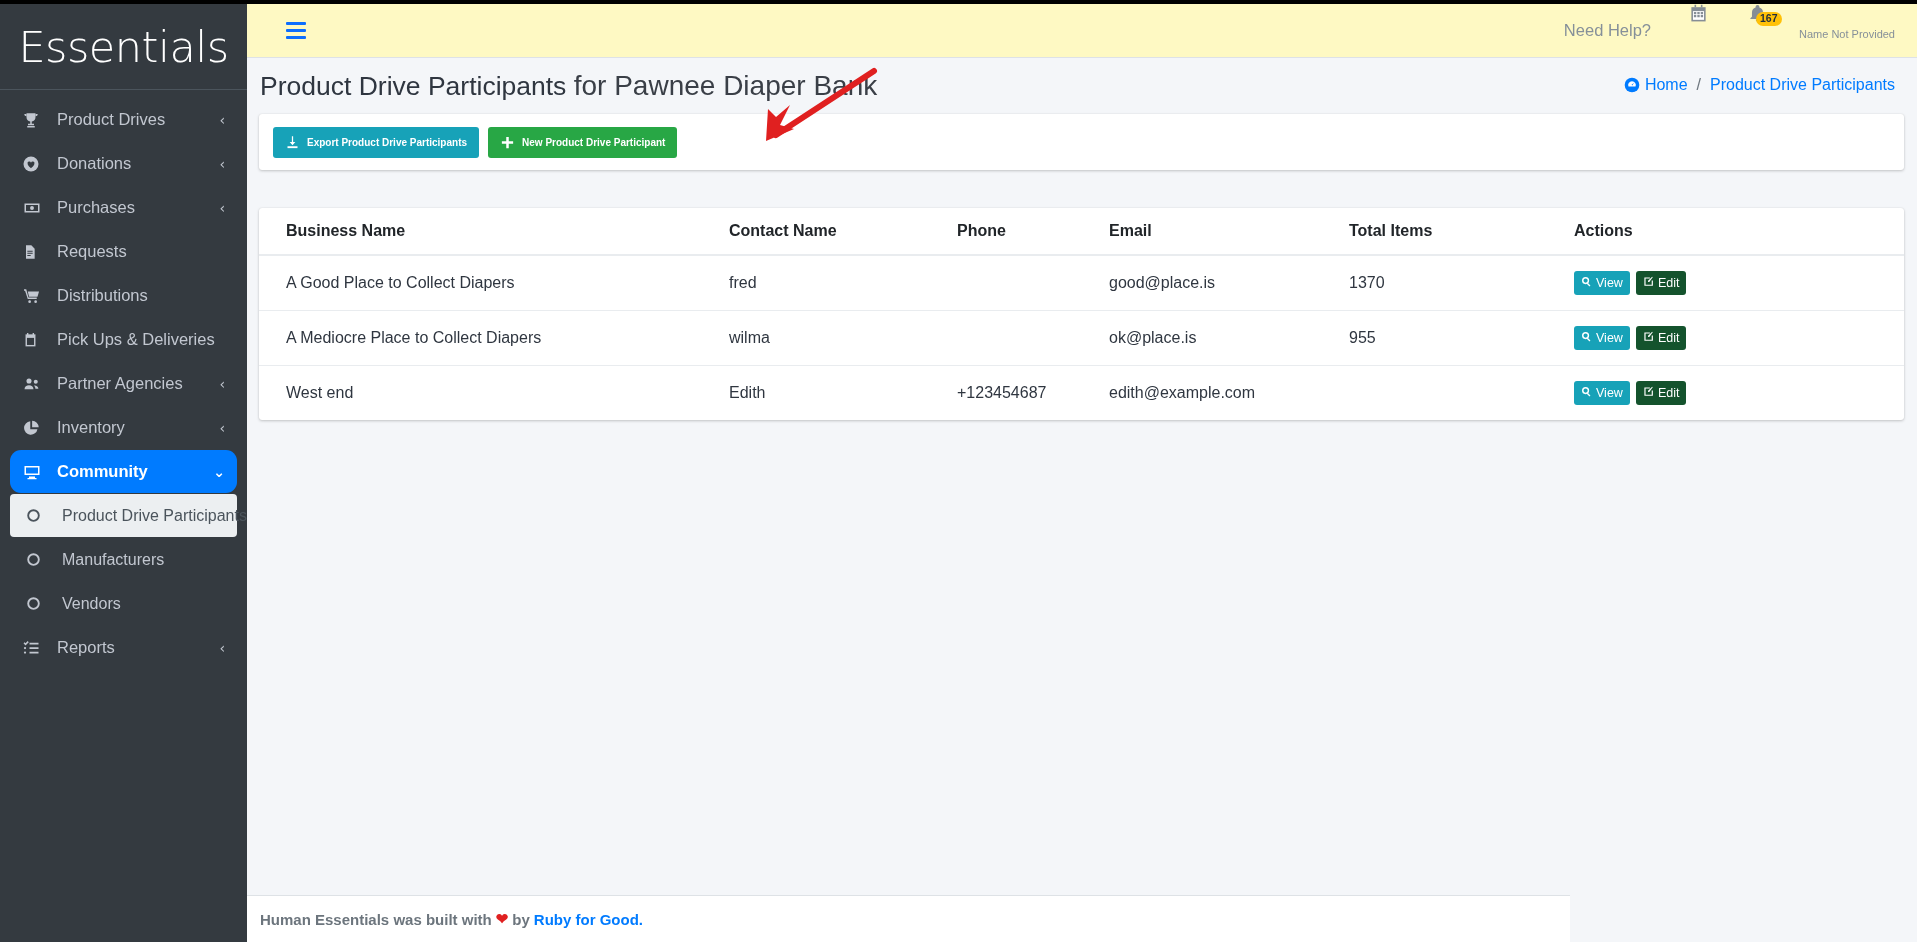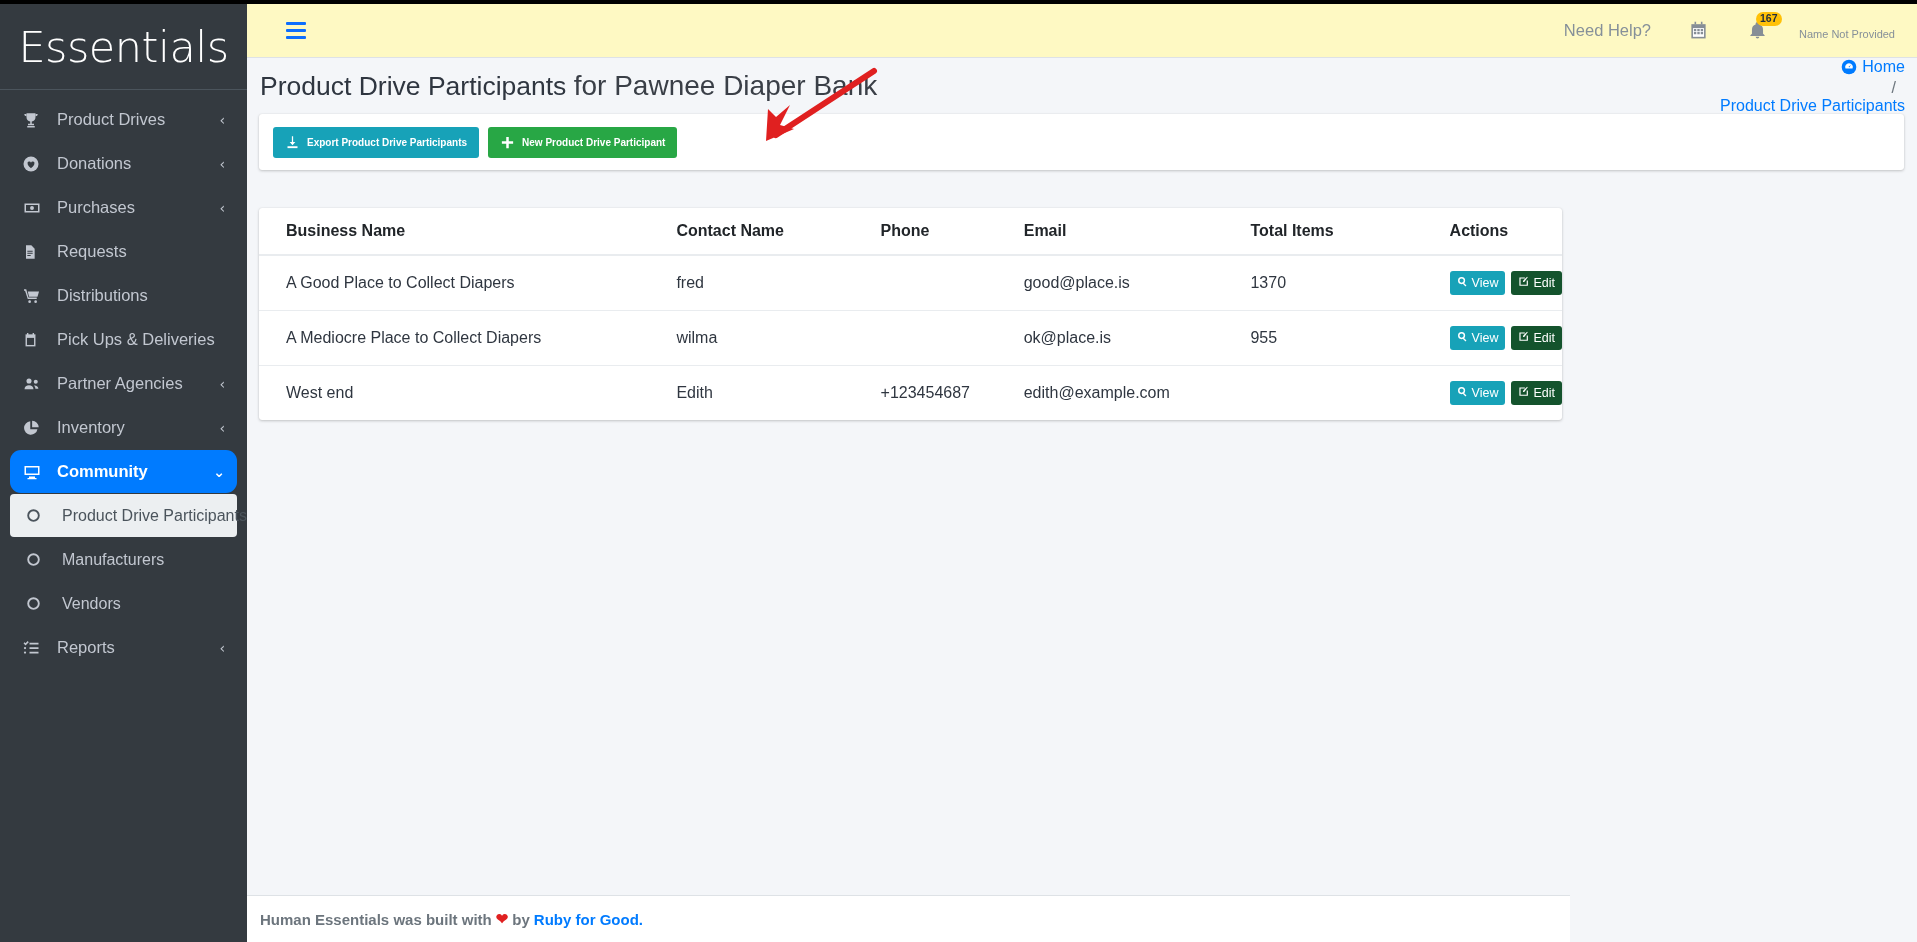--- a/index.html
+++ b/index.html
@@ -63,43 +63,43 @@
   }
   #hamburger span { display: block; height: 3px; width: 20px; background: #0d6efd; border-radius: 1px; }
   #header-right {
     margin-left: auto; display: flex; align-items: center; height: 100%;
   }
   .hdr-link {
     color: #869099; font-size: 16.5px; padding: 0 18px; cursor: pointer;
     text-decoration: none;
   }
   .hdr-icon-btn {
-    padding: 0 20px; display: flex; align-items: center; justify-content: center;
+    padding: 0 20px; display: flex; align-items: flex-start; justify-content: center;
     position: relative; cursor: pointer; height: 100%;
   }
   .badge-num {
     position: absolute; top: 8px; left: 28px;
     background: #ffc107; color: #1f2d3d;
     font-size: 10.5px; font-weight: bold;
     padding: 1px 4px 1px 4px; border-radius: 9px; line-height: 1.1;
   }
   #username { color: #869099; font-size: 11px; padding: 0 22px 0 12px; cursor: pointer; margin-top: 6px; }
   
   #titlebar {
     position: absolute; top: 58px; left: 247px; width: 1670px; height: 56px;
     display: flex; align-items: center;
   }
   #page-title {
     margin-left: 13px; font-size: 26.5px; color: #2f3640; font-weight: 400;
     white-space: nowrap;
   }
   #page-title .sub { font-size: 28px; color: #3a3f47; }
   #breadcrumb {
-    margin-left: auto; margin-right: 12px;
-    display: flex; align-items: flex-end; font-size: 16px; color: #6c757d; flex-direction: column;
+    margin-left: auto; margin-right: 22px;
+    display: flex; align-items: flex-start; font-size: 16px; color: #6c757d;
   }
   #breadcrumb .crumb-link { color: #007bff; cursor: pointer; }
   #breadcrumb .sep { margin: 0 9px; color: #6c757d; }
   .home-icon { display: inline-block; vertical-align: -3px; margin-right: 5px; }
   
   .card {
     background: #fff; border-radius: 3px;
     box-shadow: 0 0 1px rgba(0,0,0,.125), 0 1px 3px rgba(0,0,0,.2);
   }
   #actionbar-card {
@@ -110,21 +110,21 @@
     display: inline-flex; align-items: center; justify-content: center;
     height: 31px; padding: 0 12px; border: none; border-radius: 3px;
     font-size: 10px; font-weight: bold; color: #fff; cursor: pointer;
     white-space: nowrap; font-family: "Liberation Sans", sans-serif;
   }
   .btn-teal { background: #17a2b8; }
   .btn-green { background: #28a745; margin-left: 9px; }
   .btn svg { margin-right: 7px; }
   
   #table-card {
-    position: absolute; top: 208px; left: 259px; width: 1303px;
+    position: absolute; top: 208px; left: 259px; width: 1645px;
     padding: 0;
   }
   table { width: 100%; border-collapse: collapse; }
   thead th {
     text-align: left; font-size: 16px; font-weight: bold; color: #212529;
     padding: 14px 0 14px 0; border-bottom: 2px solid #e9ecef;
   }
   tbody td {
     font-size: 16px; color: #2f3640; padding: 15px 0 15px 0;
     border-top: 1px solid #e9ecef; vertical-align: middle;

